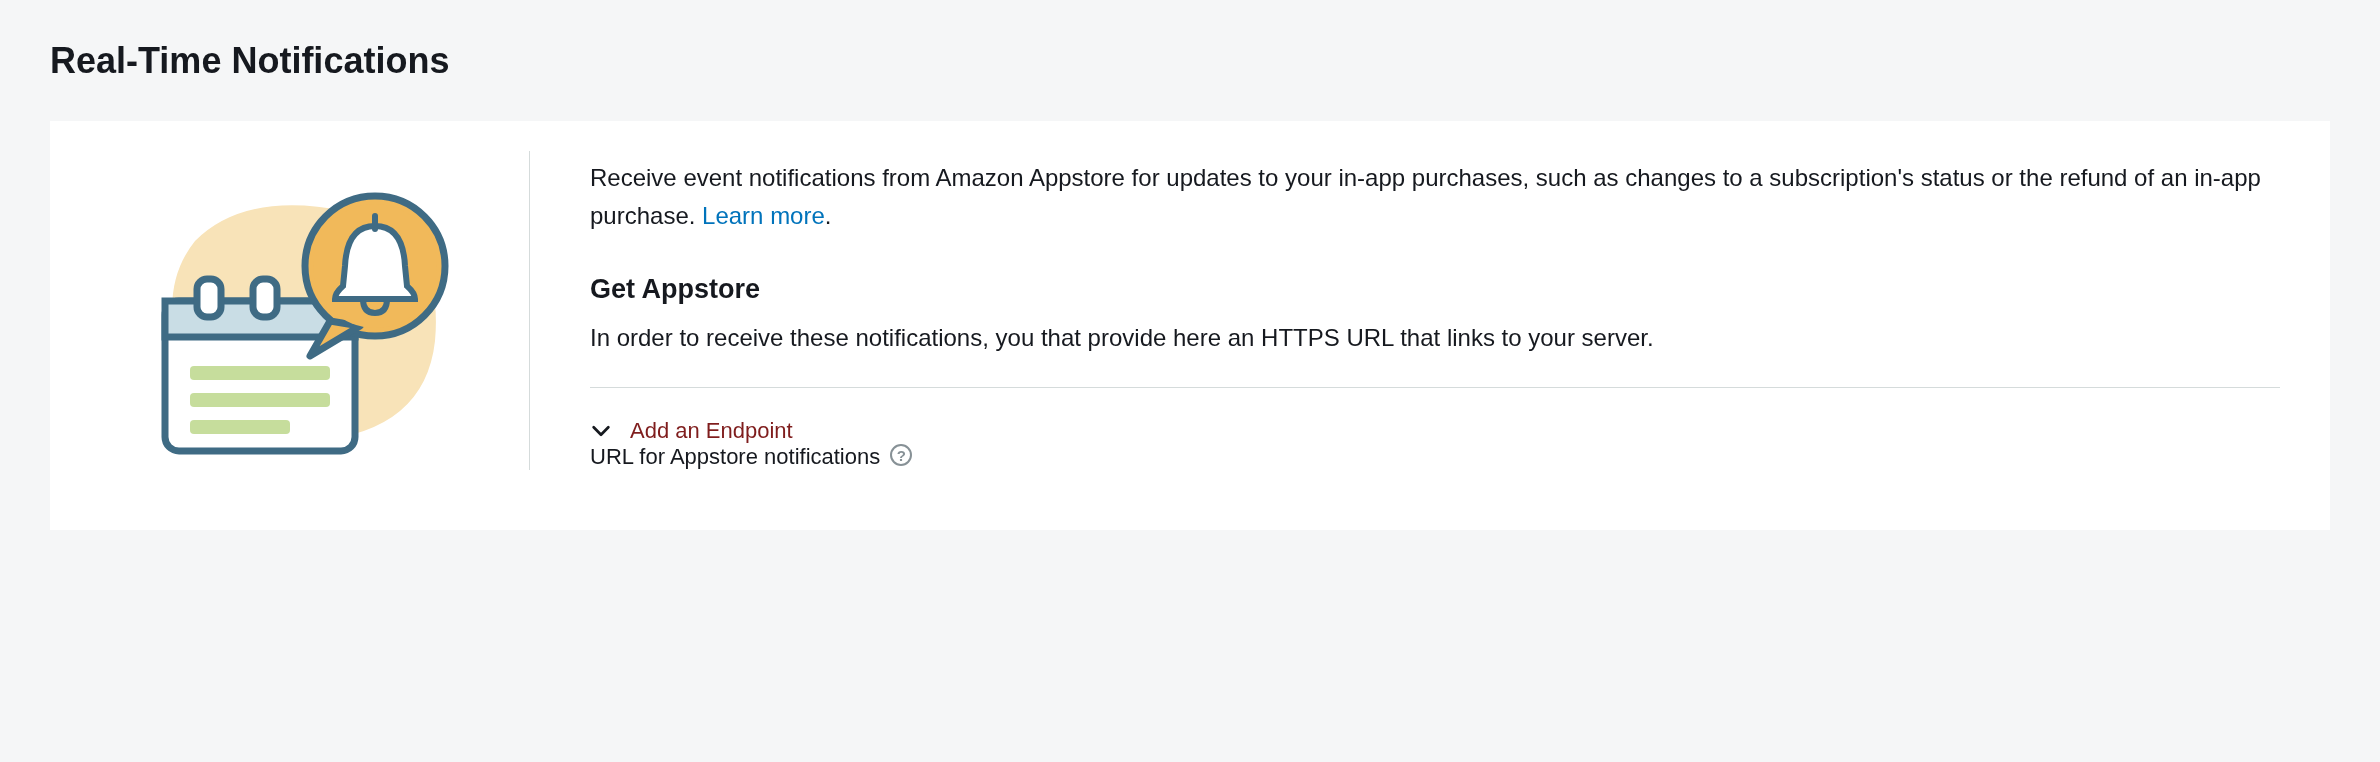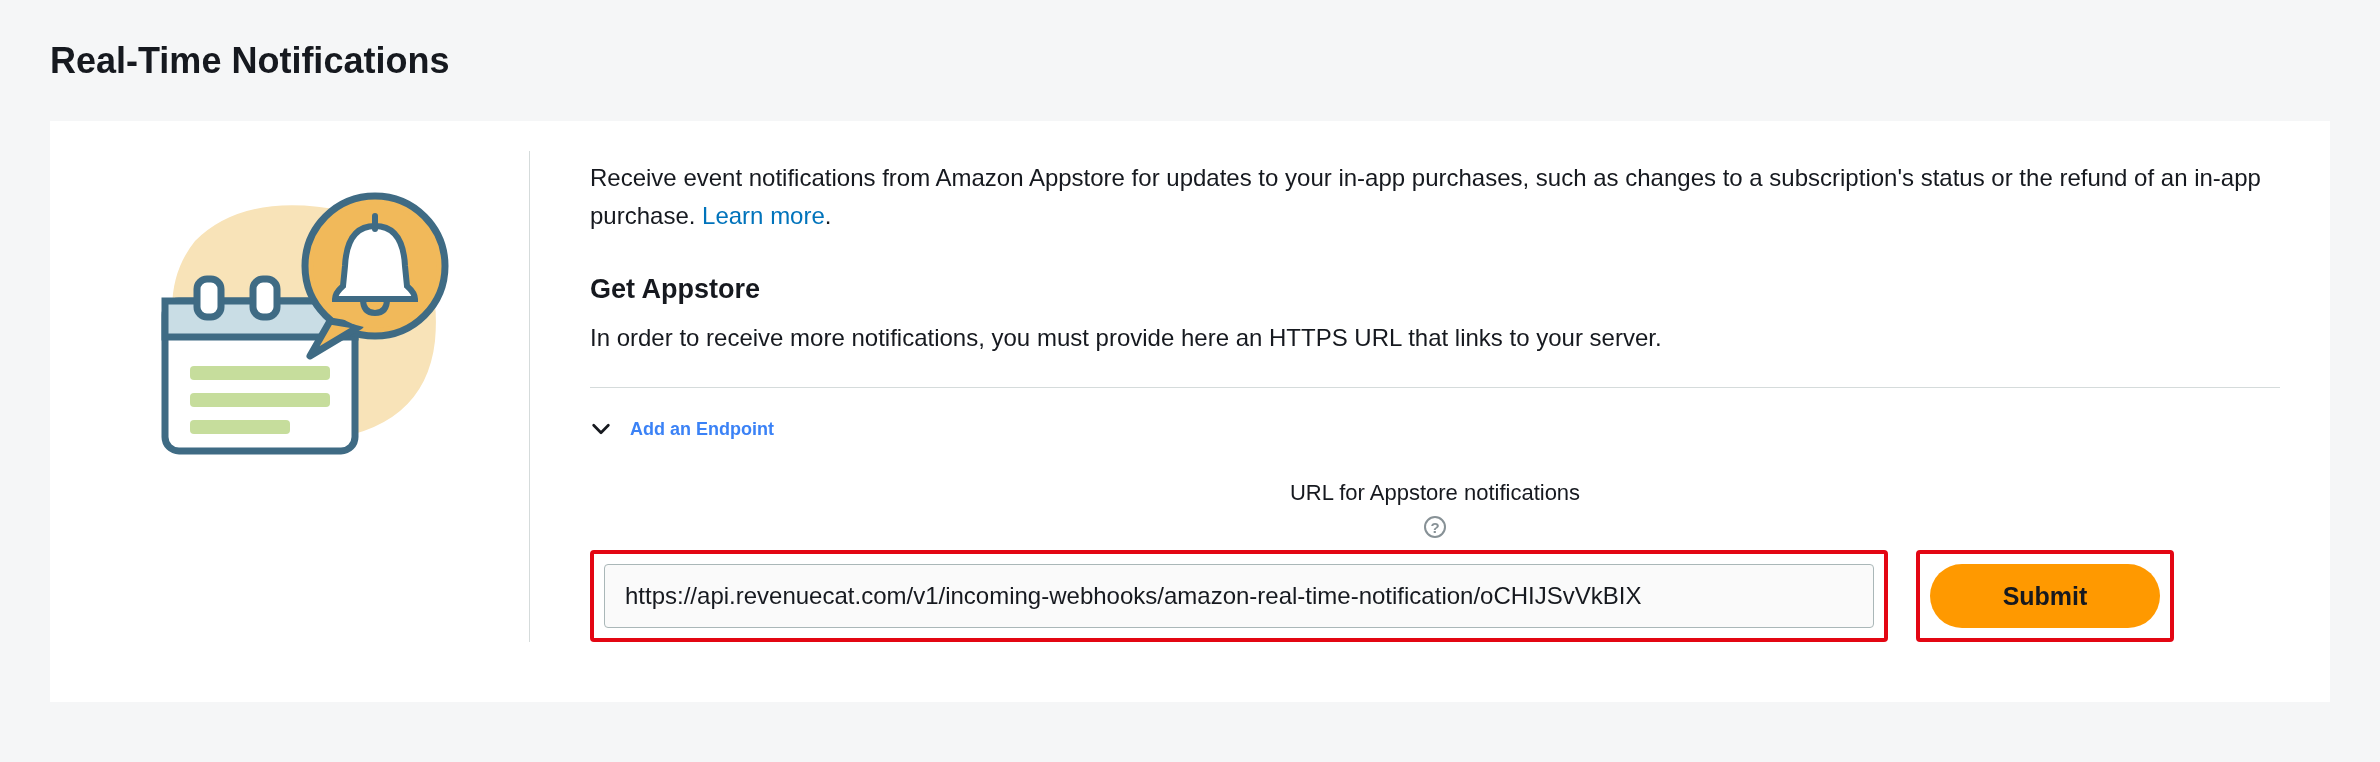--- a/index.html
+++ b/index.html
@@ -67,30 +67,28 @@
     align-items: center;
     gap: 18px;
     margin-top: 30px;
     cursor: pointer;
   }
   .expander .chev {
     width: 22px;
     height: 22px;
   }
   .expander-label {
-    color: #3b82f6;
-    font-size: 18px;
-    font-weight: 700;
+    color: #7f1d1d;
+    font-size: 22px;
+    font-weight: 400;
   }
   .field-label-row {
     display: flex;
-    align-items: center;
+    align-items: flex-start;
     gap: 10px;
-    margin-top: 40px;
-    flex-direction: column;
   }
   .field-label {
     font-size: 22px;
     color: #16191f;
   }
   .help-icon {
     width: 22px;
     height: 22px;
     border: 2px solid #879196;
     border-radius: 50%;
@@ -179,42 +177,34 @@
       </div>
     </div>
 
     <div class="content-col">
 
       <p class="intro">
         <span>Receive event notifications from Amazon Appstore for updates to your in-app purchases, such as changes to a subscription's status or the refund of an in-app purchase. </span><a href="#">Learn more</a><span>.</span>
       </p>
 
       <h2 class="section-heading">Get Appstore</h2>
-      <p class="section-desc">In order to receive more notifications, you must provide here an HTTPS URL that links to your server.</p>
+      <p class="section-desc">In order to receive these notifications, you that provide here an HTTPS URL that links to your server.</p>
 
       <hr class="divider">
 
       <div class="expander">
         <span class="chev">
           <svg viewBox="0 0 24 24" width="22" height="22">
               <path d="M4 8 L12 16 L20 8" fill="none" stroke="#16191f" stroke-width="3" stroke-linecap="round" stroke-linejoin="round"></path>
             </svg>
         </span>
         <span class="expander-label">Add an Endpoint</span>
       </div>
 
       <div class="field-label-row">
         <span class="field-label">URL for Appstore notifications</span>
         <span class="help-icon">?</span>
       </div>
 
-      <div class="input-row">
-        <div class="highlight">
-          <input type="text" class="url-input" value="https://api.revenuecat.com/v1/incoming-webhooks/amazon-real-time-notification/oCHIJSvVkBIX" style="">
-        </div>
-        <div class="highlight">
-          <button class="submit-btn">Submit</button>
-        </div>
-      </div>
 
     </div>
   </div>
 </div>
 
 </body></html>

